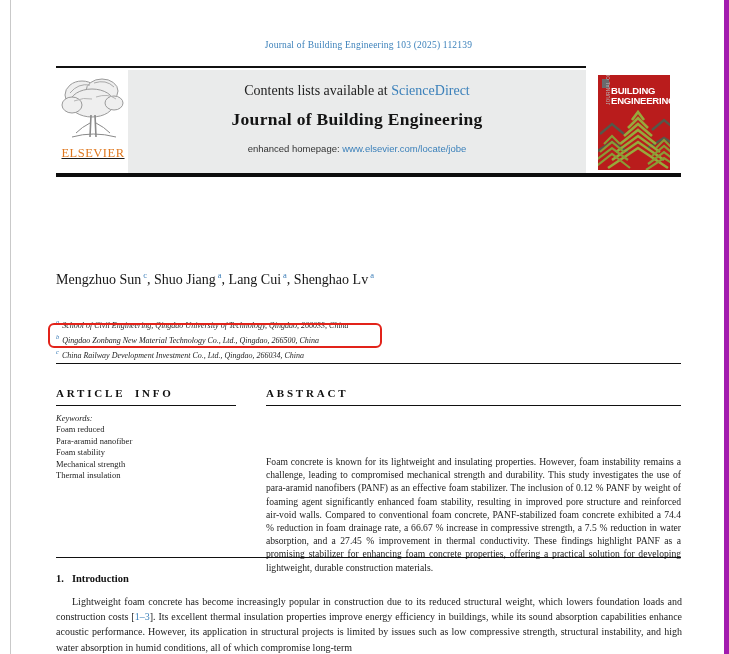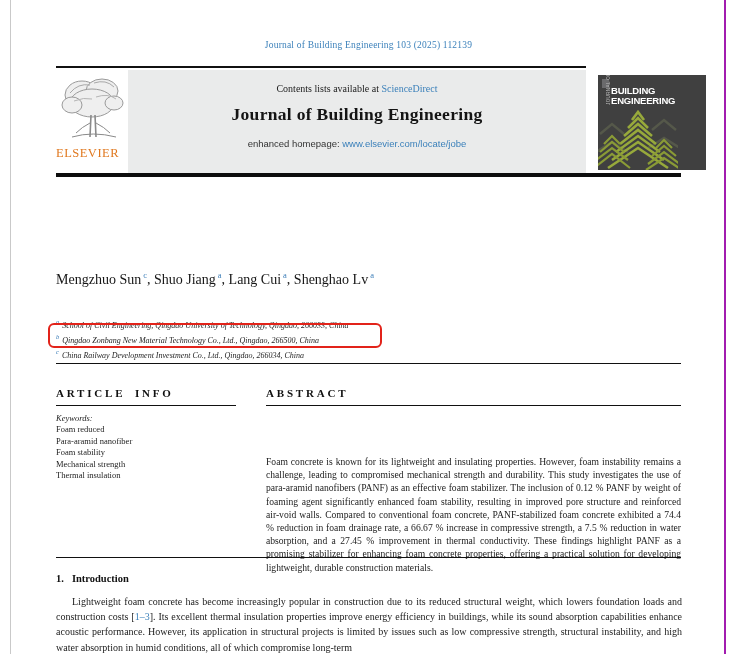--- a/index.html
+++ b/index.html
@@ -1,43 +1,43 @@
 <!DOCTYPE html>
 <html><head>
 <meta charset="utf-8">
 <style>
   html,body{margin:0;padding:0;background:#ffffff;}
   body{width:729px;height:654px;overflow:hidden;position:relative;
        font-family:"Liberation Serif", serif;color:#1c1c1c;}
   .sheet{position:absolute;left:10px;top:0;width:713px;height:654px;
-         background:#fff;border-left:1px solid #c9c9c9;border-right:2px solid #a21caf;
+         background:#fff;border-left:1px solid #c9c9c9;border-right:6px solid #a21caf;
          overflow:hidden;}
   .abs{position:absolute;}
 
   
   .citation{left:45px;top:40px;width:625px;text-align:center;font-size:9.5px;
             color:#3b80ba;letter-spacing:.2px;}
 
   
   .rule-thin-top{left:45px;top:66px;width:530px;height:1.5px;background:#111;}
   .banner-gray{left:117px;top:70px;width:458px;height:103px;background:#eaebeb;
                text-align:center;}
-  .contents-line{margin-top:13px;font-size:10px;color:#222;}
+  .contents-line{margin-top:13px;font-size:14px;color:#222;}
   .link{color:#3b80ba;text-decoration:none;cursor:pointer;}
   .journal-title{margin-top:10px;font-size:17.5px;font-weight:600;color:#141414;
                  letter-spacing:.3px;}
   .homepage-line{margin-top:13px;font-family:"Liberation Sans",sans-serif;
                  font-size:9.5px;color:#333;}
 
-  .elsevier{left:45px;top:73px;width:74px;height:98px;text-align:left;}
+  .elsevier{left:45px;top:73px;width:74px;height:98px;text-align:center;text-decoration:underline;}
   .elsevier svg{display:block;margin:0 auto;}
   .elsevier-word{font-size:12.5px;color:#e0781f;letter-spacing:.5px;margin-top:1px;
                  font-weight:500;}
 
-  .cover{left:587px;top:75px;width:88px;height:95px;background:#404040;overflow:hidden;padding-left:20px;}
+  .cover{left:587px;top:75px;width:72px;height:95px;background:#b91c1c;overflow:hidden;}
   .cover-mini{position:absolute;left:4px;top:4px;width:7px;height:9px;background:#6a6a6c;}
   .cover-journal-of{position:absolute;left:8px;top:13px;font-family:"Liberation Sans",sans-serif;
                     font-size:4.5px;color:#b9b9b9;transform:rotate(-90deg);transform-origin:left top;
                     letter-spacing:.4px;white-space:nowrap;top:30px;}
   .cover-title{position:absolute;left:13px;top:11px;width:66px;text-align:left;
                font-family:"Liberation Sans",sans-serif;font-weight:bold;color:#fff;
                font-size:9.5px;line-height:9.5px;letter-spacing:-.2px;}
   .cover svg{position:absolute;left:0;bottom:0;}
 
   .rule-thick{left:45px;top:173px;width:625px;height:4px;background:#0d0d0d;}

